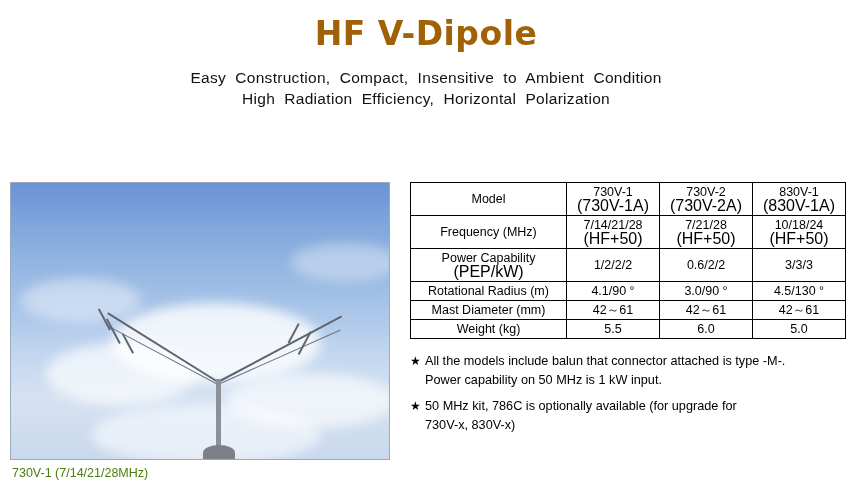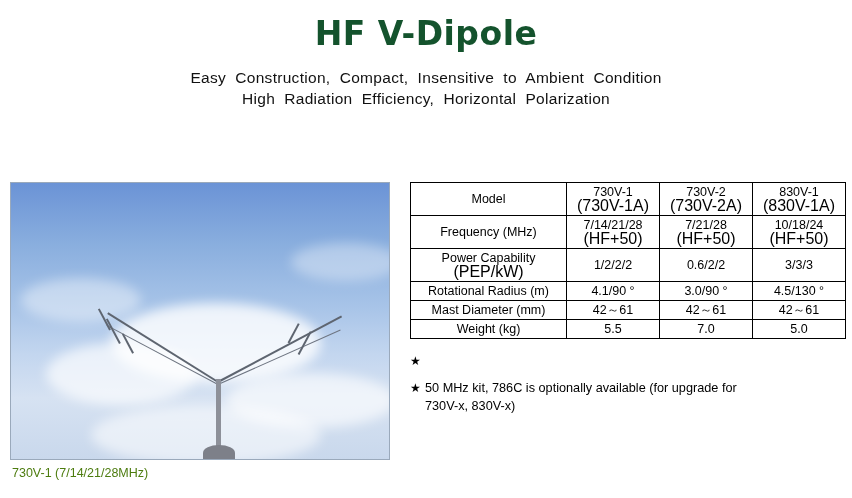--- a/index.html
+++ b/index.html
@@ -15,21 +15,21 @@
     overflow: hidden;
     position: relative;
   }
   .page {
     width: 852px;
     height: 498px;
     position: relative;
   }
   .title {
     text-align: center;
-    color: #14532d;
+    color: #a16207;
     font-weight: bold;
     font-size: 33px;
     letter-spacing: 0.5px;
     margin-top: 14px;
     font-family: "DejaVu Sans", sans-serif;
   }
   .subtitle {
     text-align: center;
     font-size: 15.5px;
     color: #111111;
@@ -250,29 +250,33 @@
         <tr>
           <td class="label">Mast  Diameter  (mm)</td>
           <td class="val">42～61</td>
           <td class="val">42～61</td>
           <td class="val">42～61</td>
         </tr>
 
         <tr>
           <td class="label">Weight  (kg)</td>
           <td class="val">5.5</td>
-          <td class="val">7.0</td>
+          <td class="val">6.0</td>
           <td class="val">5.0</td>
         </tr>
       </tbody>
         </table>
 
       <div class="notes">
         <div class="note">
           <div class="star">★</div>
+          <div class="note-text">
+            <div>All the models include balun that connector attached is type -M-.</div>
+            <div>Power capability on 50 MHz is 1 kW input.</div>
+          </div>
         </div>
         <div class="note">
           <div class="star">★</div>
           <div class="note-text">
             <div>50 MHz kit, 786C is optionally available (for upgrade for</div>
             <div>730V-x, 830V-x)</div>
           </div>
         </div>
       </div>
 

